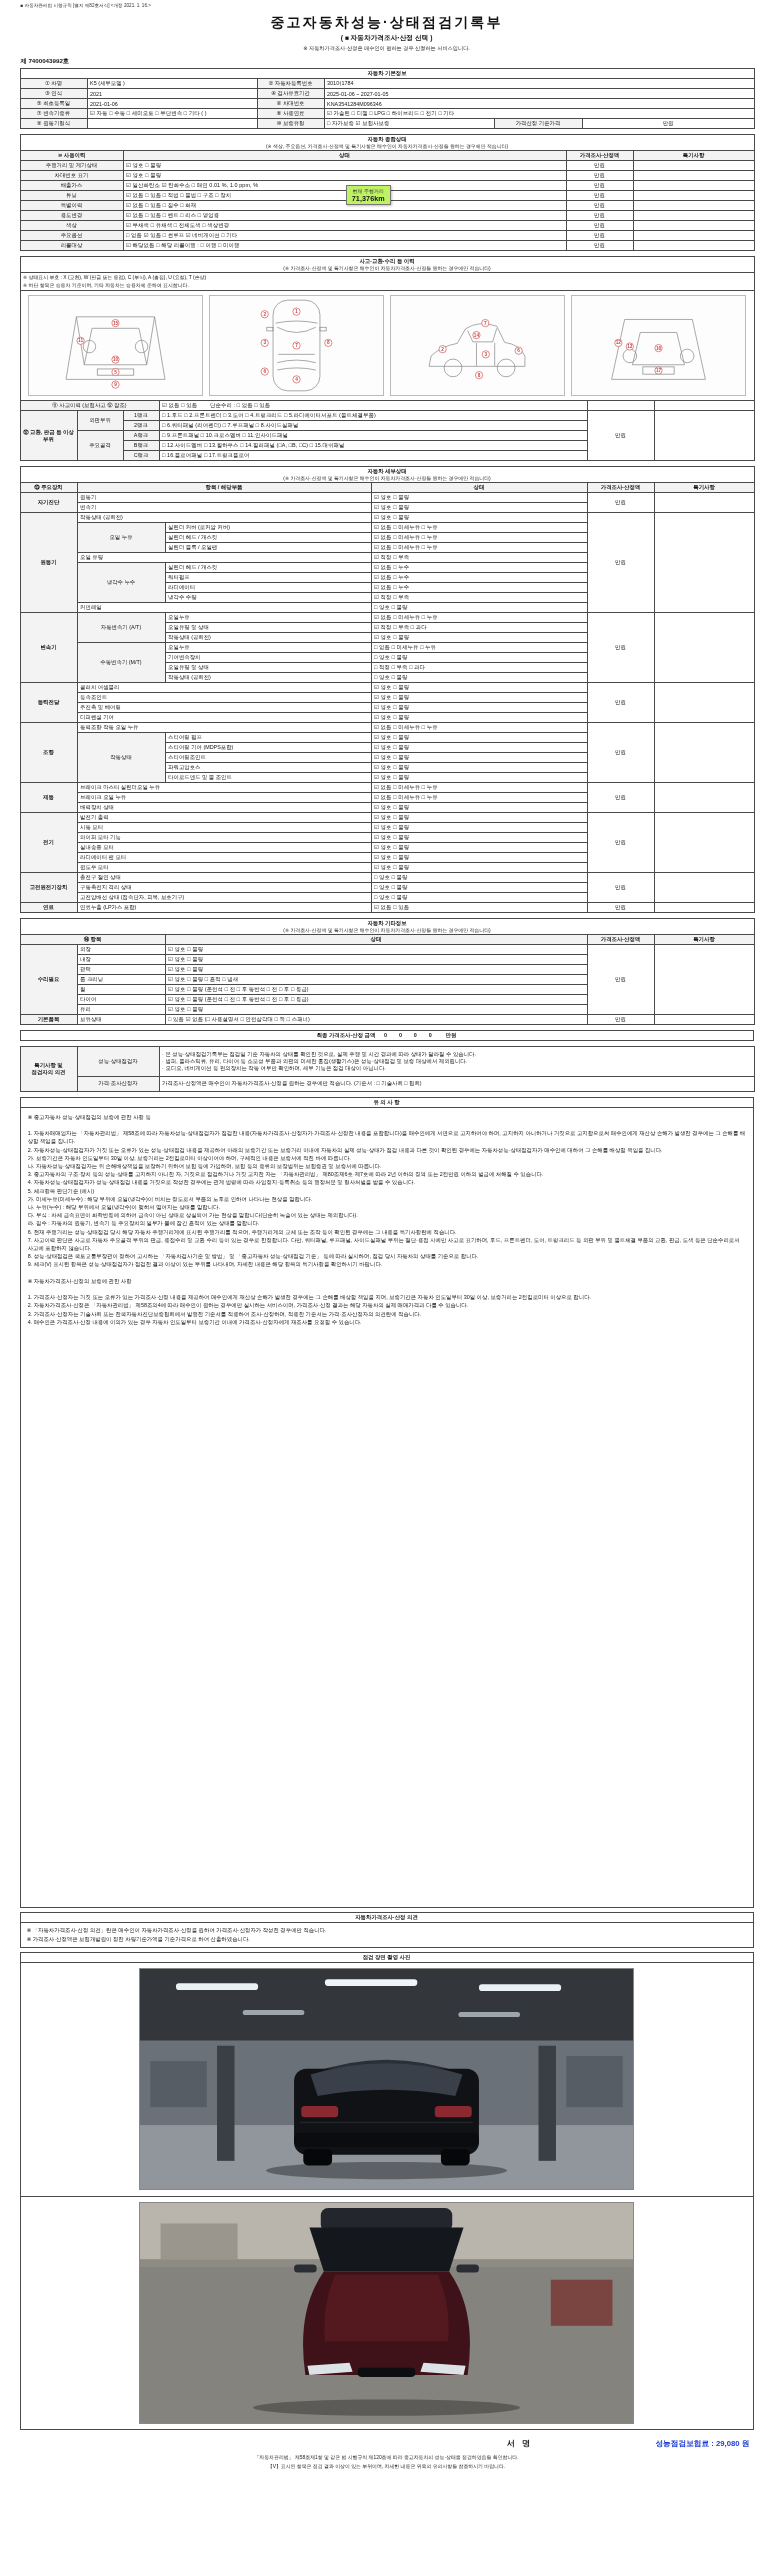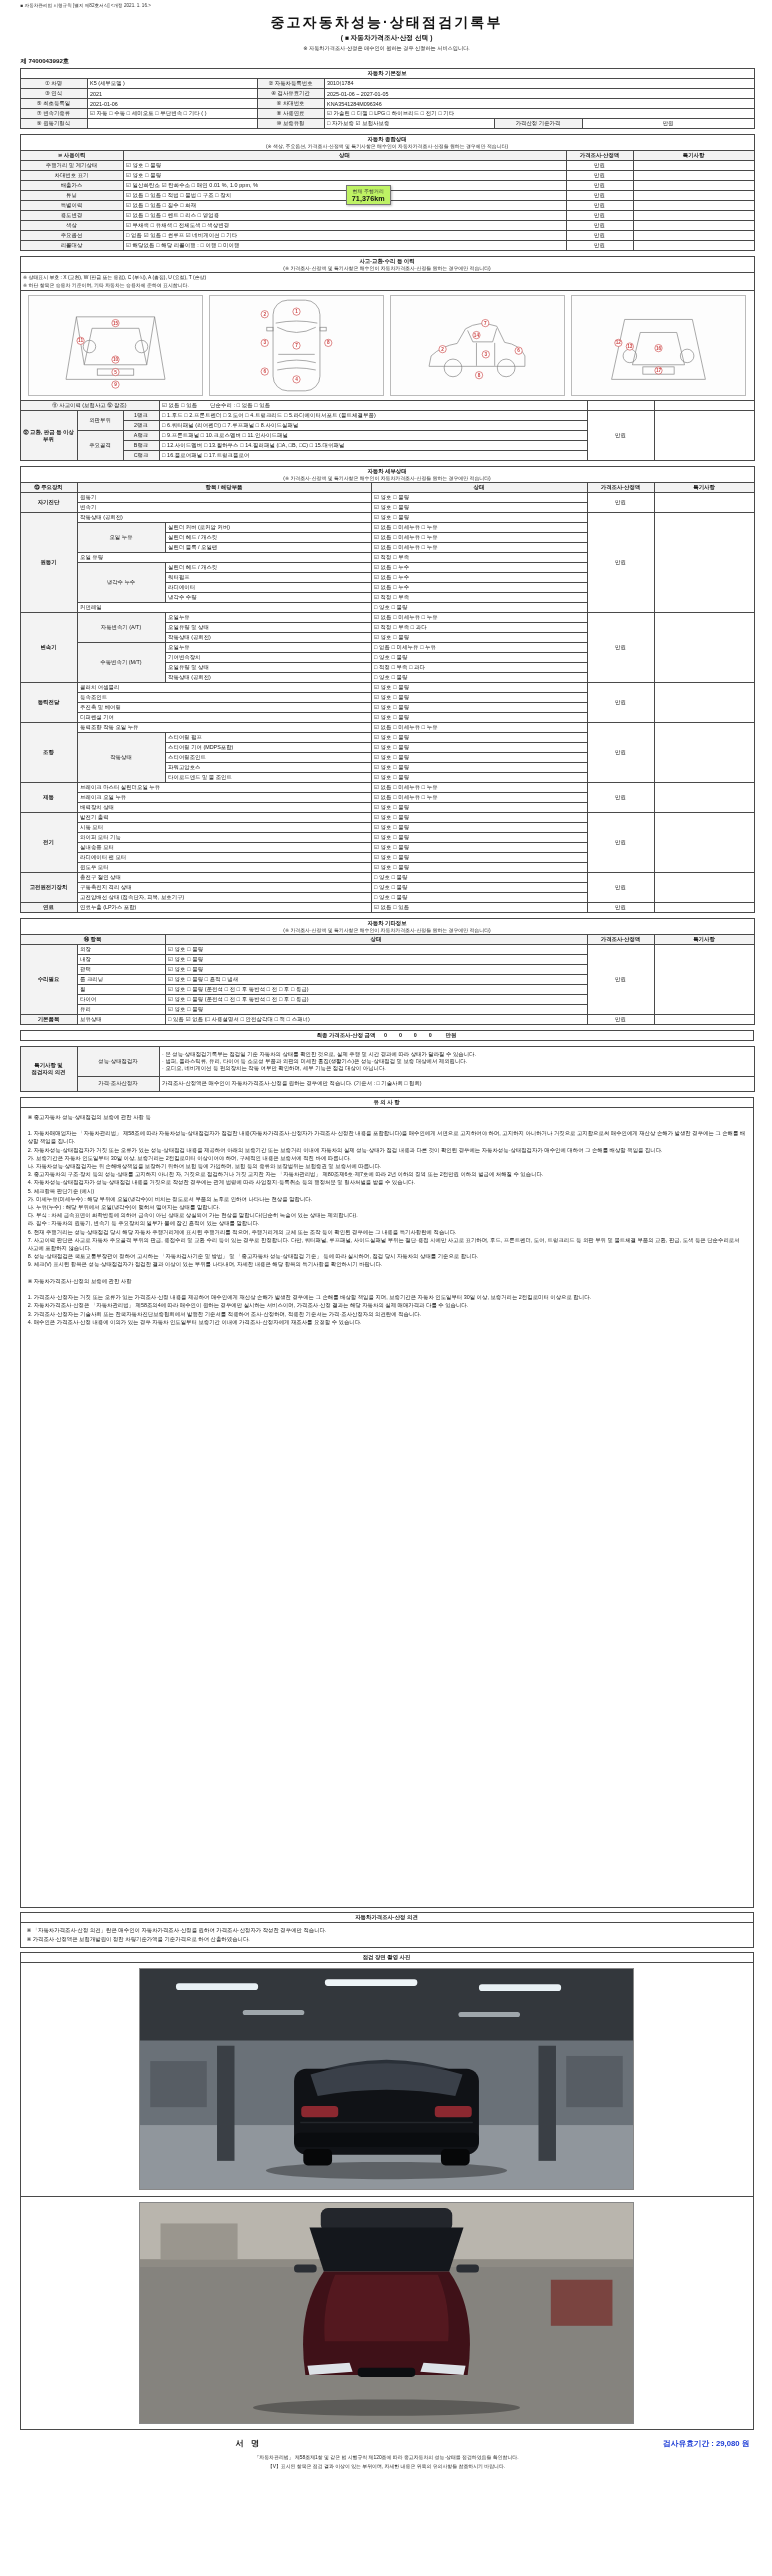--- a/index.html
+++ b/index.html
@@ -49,21 +49,21 @@
   .notice-body { height:800px; vertical-align:top !important; padding:5.2px 7.2px !important; }
   .notice-body .blk { font-size:5.4px; line-height:1.52; }
   .notice-body .blk + .blk { margin-top:8.2px; }
 
   .priceop-note { font-size:4.9px; line-height:1.6; padding:3.1px 6.2px !important; }
 
   .photo-cell { padding:5.2px 0 !important; text-align:center; border-left:none; border-right:none; }
   .photo { width:495px; height:222px; margin:0 auto; display:block; border:0.5px solid #888; }
 
   .sign-row { display:flex; align-items:center; margin:8.2px 0 5.2px; }
-  .sign-label { flex:1; text-align:left; font-size:8.2px; font-weight:bold; letter-spacing:7.2px; }
+  .sign-label { flex:1; text-align:right; font-size:8.2px; font-weight:bold; letter-spacing:7.2px; }
   .premium { width:216px; text-align:right; font-size:7.7px; font-weight:bold; color:#1b3bd6; padding-right:4.1px; }
   .footer-lines { text-align:center; font-size:4.9px; color:#222; line-height:1.7; padding-bottom:6.2px; }
 </style>
 </head>
 <body>
 
 <div class="sheet">
 
   <div class="print-header">■ 자동차관리법 시행규칙 [별지 제82호서식] &lt;개정 2021. 1. 16.&gt;</div>
 
@@ -810,21 +810,21 @@
       </svg>
     </td>
         </tr>
   </tbody>
     </table>
 
   <div class="sign-row">
     <div style="width:216px"></div>
     <div class="sign-label">서명</div>
     <div class="premium">
-      <span>검사유효기간 :</span>
+      <span>성능점검보험료 :</span>
       <span>29,080 원</span>
     </div>
   </div>
   <div class="footer-lines">
     <div>「자동차관리법」 제58조제1항 및 같은 법 시행규칙 제120조에 따라 중고자동차의 성능·상태를 점검하였음을 확인합니다.</div>
     <div>【V】표시된 항목은 점검 결과 이상이 있는 부위이며, 자세한 내용은 위쪽의 유의사항을 참조하시기 바랍니다.</div>
   </div>
 
 </div>
 

